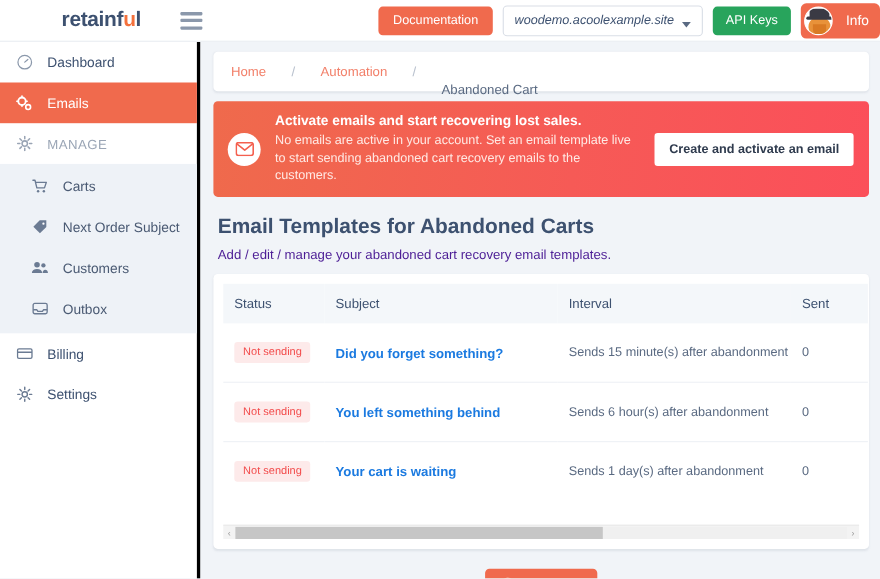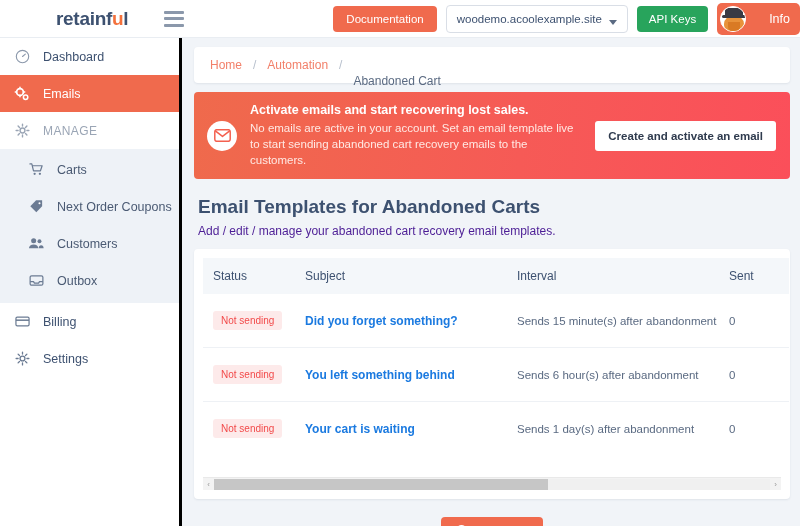--- a/index.html
+++ b/index.html
@@ -37,32 +37,32 @@
     display: flex; align-items: center; gap: 9px;
   }
   .btn-doc {
     background: #f06a4d; color: #fff;
     font-size: 11.5px; padding: 7px 13px; border-radius: 4px;
     border: none; cursor: pointer; white-space: nowrap;
   }
   .site-select {
     background: #fff; border: 1px solid #d9dee6; border-radius: 4px;
     font-size: 11.5px; color: #3d5170; padding: 7px 10px;
-    display: flex; align-items: flex-end; gap: 7px; cursor: pointer; white-space: nowrap;
+    display: flex; align-items: flex-end; gap: 7px; cursor: pointer; white-space: nowrap; font-style: italic;
   }
   .caret { width: 0; height: 0; border-left: 4px solid transparent; border-right: 4px solid transparent;
            border-top: 5px solid #5a6a82; }
   .btn-api {
     background: #28a45c; color: #fff;
     font-size: 11.5px; padding: 7px 12px; border-radius: 4px;
     border: none; cursor: pointer; white-space: nowrap;
   }
   .user-chip {
     background: #f06a4d; color: #fff; border-radius: 5px;
-    display: flex; align-items: center; gap: 23px;
+    display: flex; align-items: center; gap: 12px;
     padding: 3px 10px 3px 3px; cursor: pointer;
   }
   .avatar {
     width: 26px; height: 26px; border-radius: 50%;
     background: #ffffff; position: relative; overflow: hidden;
     border: 1.5px solid #fff; flex: none;
   }
   .avatar .face { position: absolute; left: 3px; top: 8px; width: 20px; height: 18px;
                   background: #e8923a; border-radius: 50% 50% 45% 45%; }
   .avatar .hat  { position: absolute; left: 4px; top: 1px; width: 18px; height: 8px;
@@ -98,21 +98,21 @@
     background: #f1f4f8;
     padding: 9px 10px 0 12px;
     overflow: hidden;
   }
   .card {
     background: #fff; border-radius: 4px;
     box-shadow: 0 1px 2px rgba(90,105,130,.12);
   }
   .breadcrumb {
     height: 36px; display: flex; align-items: center;
-    padding: 0 16px; font-size: 12px; gap: 11px;
+    padding: 0 16px; font-size: 12px; gap: 23px;
   }
   .breadcrumb a { color: #f2806a; text-decoration: none; cursor: pointer; }
   .breadcrumb .sep { color: #b8c0cd; }
   .breadcrumb .current { color: #5a6a82; margin-top: 32px; }
 
   .alert {
     margin-top: 9px;
     background: linear-gradient(95deg, #ef6a4c 0%, #f65a56 55%, #fb4f5a 100%);
     border-radius: 4px;
     display: flex; align-items: center;
@@ -253,21 +253,21 @@
       </span>
       <span>Carts</span>
     </div>
     <div class="nav-item">
       <span class="nav-icon">
         <svg width="15" height="15" viewBox="0 0 16 16">
             <path d="M7.6 1.4H14v6.4L7.8 14 1.4 7.6z" fill="#6b7b93"></path>
             <circle cx="11.2" cy="4.6" r="1.1" fill="#ffffff"></circle>
           </svg>
       </span>
-      <span>Next Order Coupons</span>
+      <span>Next Order Subject</span>
     </div>
     <div class="nav-item">
       <span class="nav-icon">
         <svg width="16" height="15" viewBox="0 0 17 16">
             <circle cx="6" cy="5" r="2.7" fill="#6b7b93"></circle>
             <circle cx="12.2" cy="5.6" r="2.1" fill="#6b7b93"></circle>
             <path d="M1 13c0-2.6 2.2-4 5-4s5 1.4 5 4z" fill="#6b7b93"></path>
             <path d="M11.4 13c0-2 1-3.2 2.6-3.2S16.6 11 16.6 13z" fill="#6b7b93"></path>
           </svg>
       </span>

